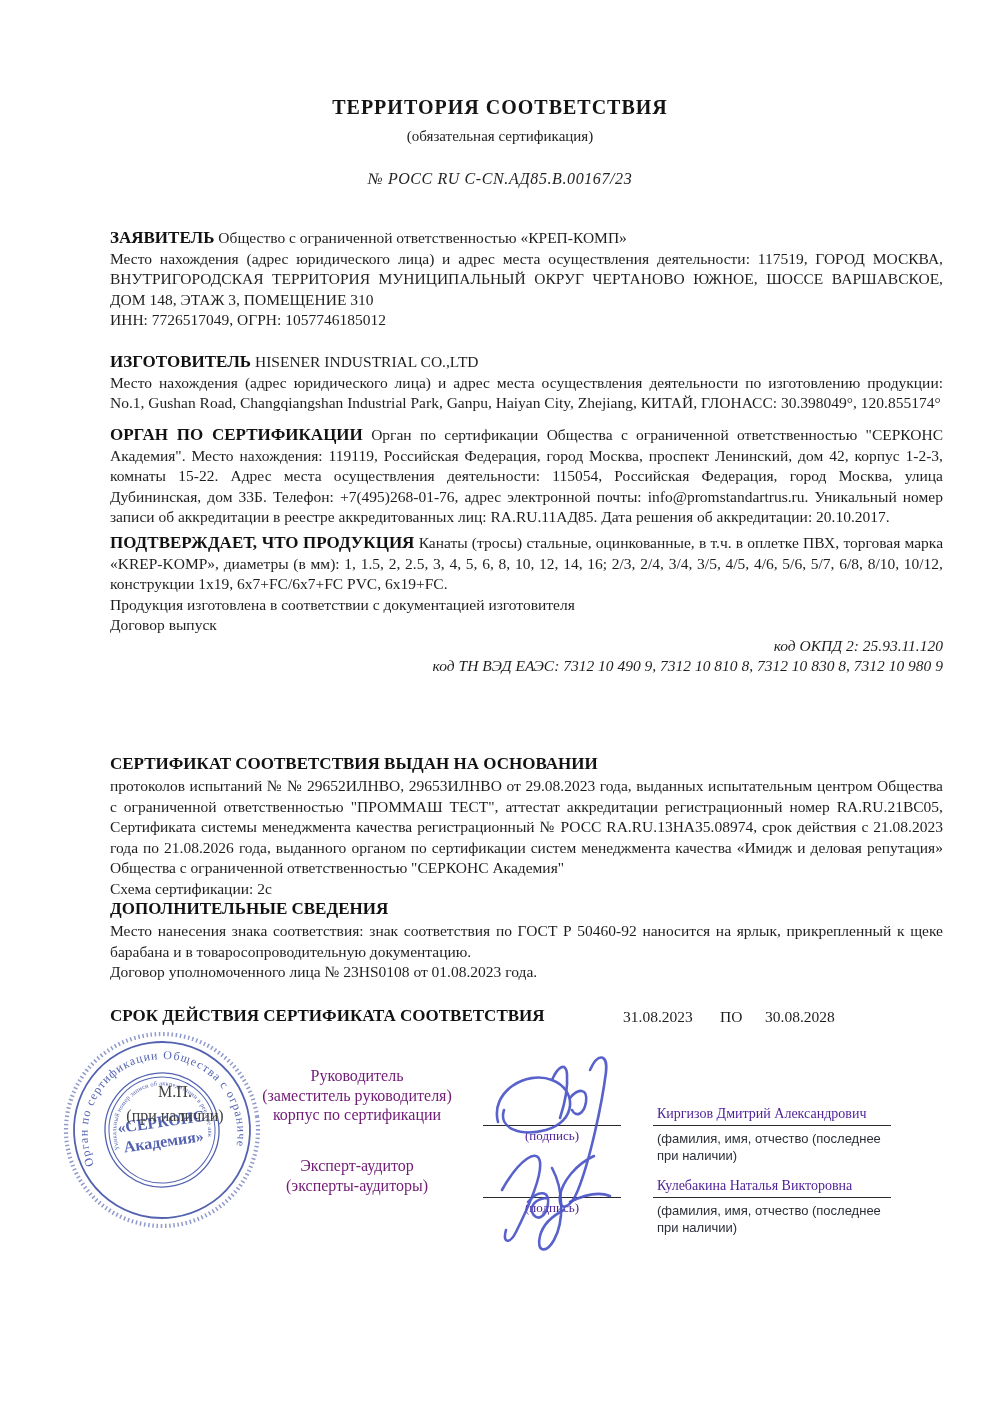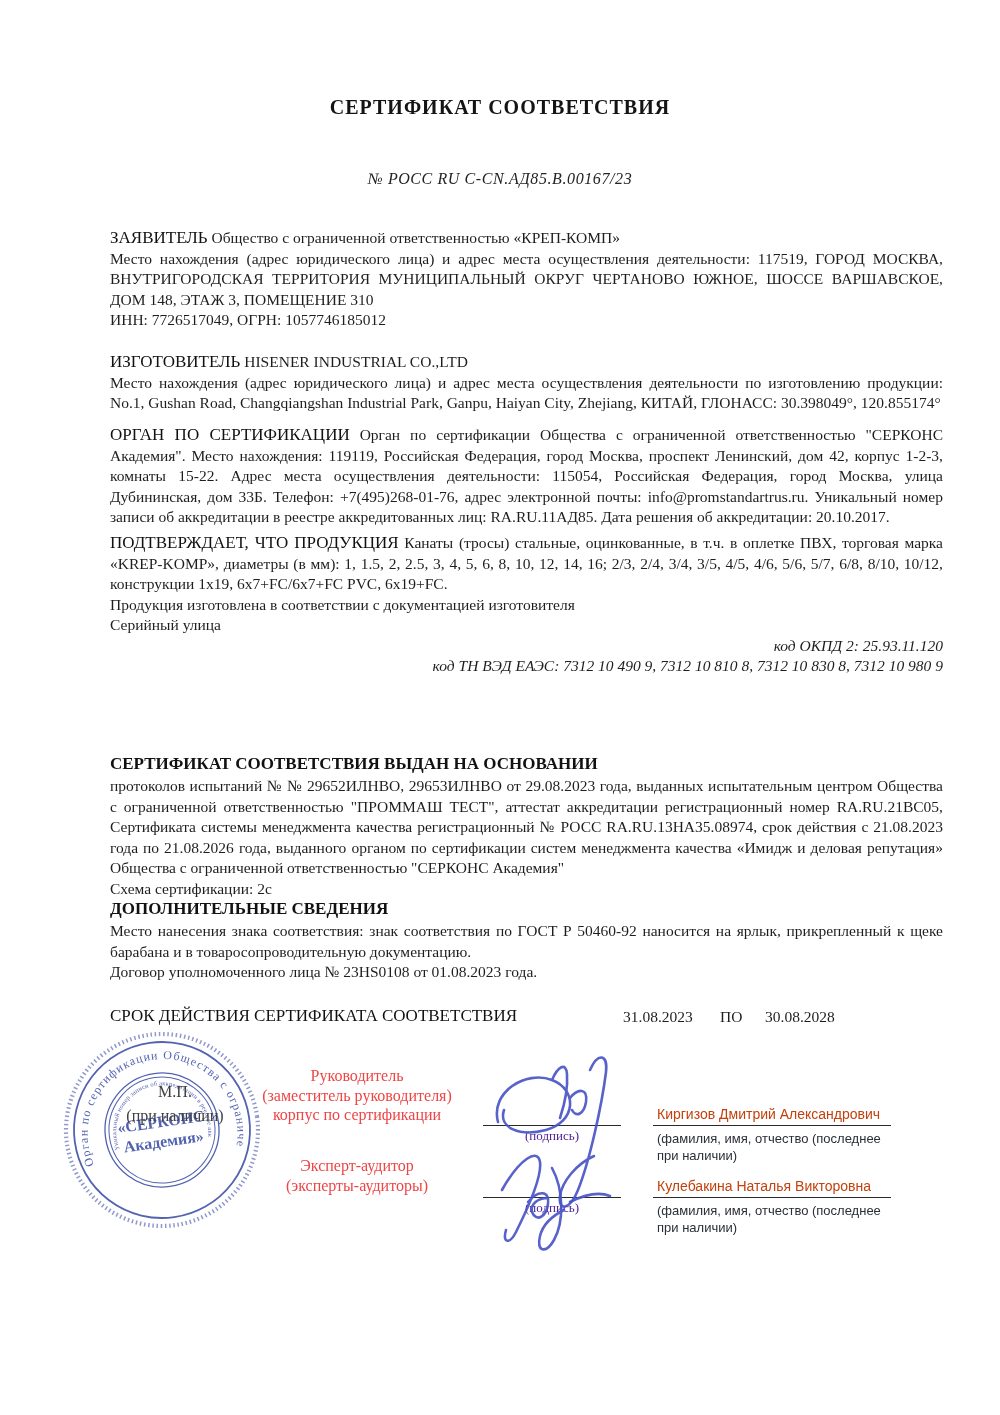--- a/index.html
+++ b/index.html
@@ -15,55 +15,56 @@
   .subtitle{
     position:absolute;top:128px;left:0;width:100%;text-align:center;
     font-size:15px;color:#232323;
   }
   .cert-number{
     position:absolute;top:170px;left:0;width:100%;text-align:center;
     font-size:16px;font-style:italic;letter-spacing:0.6px;color:#232323;
   }
   .sec{position:absolute;left:110px;width:833px;}
   .para{margin:0;font-size:15.5px;line-height:20.5px;text-align:justify;}
-  .h{font-weight:normal;font-size:17px;color:#111;}
+  .h{font-weight:bold;font-size:17px;color:#111;}
   .headline{margin:0 0 2px 0;font-size:17px;font-weight:bold;color:#111;line-height:21px;}
   .indent-codes{margin-left:283px;text-align:right;font-style:italic;}
   .vdate{position:absolute;top:2px;font-size:15.5px;}
   .mp-block{
     position:absolute;left:95px;top:1080px;width:160px;text-align:center;
     font-size:16px;line-height:24px;color:#404040;z-index:3;
   }
   .role-block{
     position:absolute;left:248px;width:218px;text-align:center;
-    font-size:16px;line-height:19.5px;color:#ef4444;z-index:2;
+    font-size:16px;line-height:19.5px;color:#701a75;z-index:2;
   }
   .sig-line{
     position:absolute;height:0;border-top:1.5px solid #2a2a2a;z-index:1;
   }
   .sub-label{
     position:absolute;text-align:center;font-size:13px;color:#4c1d95;
   }
   .fio-name{
-    position:absolute;font-family:Liberation Sans, sans-serif;
-    font-size:14px;color:#c2410c;
+    position:absolute;font-family:Liberation Serif, serif;
+    font-size:14px;color:#4c1d95;
   }
   .fio-label{
     position:absolute;font-family:"Liberation Sans","DejaVu Sans",sans-serif;
     font-size:13px;line-height:17px;color:#2a2e36;text-align:left;
   }
   .stamp-svg{position:absolute;left:56px;top:1024px;z-index:1;}
   .sign-svg{position:absolute;left:440px;top:1040px;z-index:4;pointer-events:none;}
 </style>
 </head>
 <body>
 
 <div class="page">
 
-  <div class="title">СЕРТИФИКАТ СООТВЕТСТВИЯ</div>
+  <div class="title">ТЕРРИТОРИЯ СООТВЕТСТВИЯ</div>
+  <div class="subtitle">(обязательная сертификация)</div>
   <div class="cert-number">№ РОСС RU C-CN.АД85.В.00167/23</div>
 
   <section class="sec" style="top:228px">
     <p class="para">
       <span class="h">ЗАЯВИТЕЛЬ</span>
       <span>Общество с ограниченной ответственностью «КРЕП-КОМП»</span>
     </p>
     <p class="para">Место нахождения (адрес юридического лица) и адрес места осуществления деятельности: 117519, ГОРОД МОСКВА, ВНУТРИГОРОДСКАЯ ТЕРРИТОРИЯ МУНИЦИПАЛЬНЫЙ ОКРУГ ЧЕРТАНОВО ЮЖНОЕ, ШОССЕ ВАРШАВСКОЕ, ДОМ 148, ЭТАЖ 3, ПОМЕЩЕНИЕ 310</p>
     <p class="para">ИНН: 7726517049, ОГРН: 1057746185012</p>
   </section>
@@ -82,21 +83,21 @@
       <span>Орган по сертификации Общества с ограниченной ответственностью "СЕРКОНС Академия". Место нахождения: 119119, Российская Федерация, город Москва, проспект Ленинский, дом 42, корпус 1-2-3, комнаты 15-22. Адрес места осуществления деятельности: 115054, Российская Федерация, город Москва, улица Дубининская, дом 33Б. Телефон: +7(495)268-01-76, адрес электронной почты: info@promstandartrus.ru. Уникальный номер записи об аккредитации в реестре аккредитованных лиц: RA.RU.11АД85. Дата решения об аккредитации: 20.10.2017.</span>
     </p>
   </section>
 
   <section class="sec" style="top:533px">
     <p class="para">
       <span class="h">ПОДТВЕРЖДАЕТ, ЧТО ПРОДУКЦИЯ</span>
       <span>Канаты (тросы) стальные, оцинкованные, в т.ч. в оплетке ПВХ, торговая марка «KREP-KOMP», диаметры (в мм): 1, 1.5, 2, 2.5, 3, 4, 5, 6, 8, 10, 12, 14, 16; 2/3, 2/4, 3/4, 3/5, 4/5, 4/6, 5/6, 5/7, 6/8, 8/10, 10/12, конструкции 1x19, 6x7+FC/6x7+FC PVC, 6x19+FC.</span>
     </p>
     <p class="para">Продукция изготовлена в соответствии с документацией изготовителя</p>
-    <p class="para">Серийный улица</p>
+    <p class="para">Договор выпуск</p>
     <p class="para indent-codes">код ОКПД 2: 25.93.11.120</p>
     <p class="para indent-codes">код ТН ВЭД ЕАЭС: 7312 10 490 9, 7312 10 810 8, 7312 10 830 8, 7312 10 980 9</p>
   </section>
 
 
   <section class="sec" style="top:753px">
     <p class="headline">СЕРТИФИКАТ СООТВЕТСТВИЯ ВЫДАН НА ОСНОВАНИИ</p>
     <p class="para">протоколов испытаний № № 29652ИЛНВО, 29653ИЛНВО от 29.08.2023 года, выданных испытательным центром Общества с ограниченной ответственностью "ПРОММАШ ТЕСТ", аттестат аккредитации регистрационный номер RA.RU.21ВС05, Сертификата системы менеджмента качества регистрационный № РОСС RA.RU.13НА35.08974, срок действия с 21.08.2023 года по 21.08.2026 года, выданного органом по сертификации систем менеджмента качества «Имидж и деловая репутация» Общества с ограниченной ответственностью "СЕРКОНС Академия"</p>
     <p class="para">Схема сертификации: 2с</p>
   </section>

